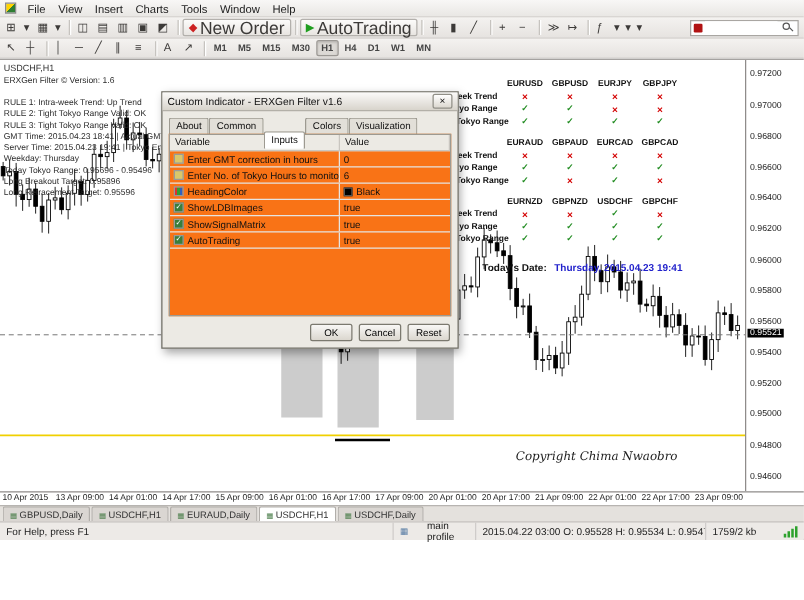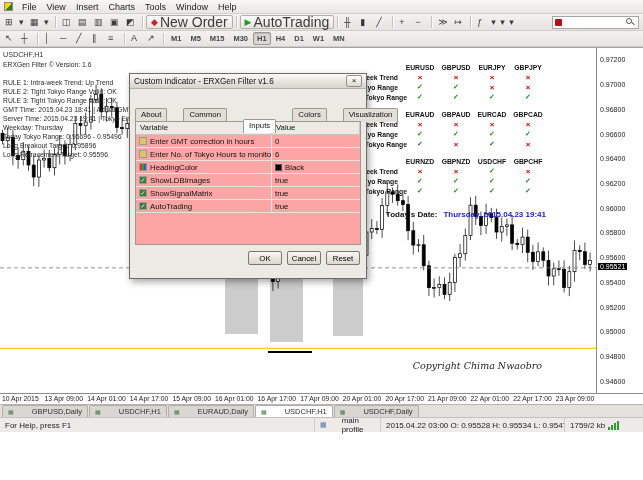--- a/index.html
+++ b/index.html
@@ -49,53 +49,53 @@
 .mk-x{color:var(--x);font-weight:bold;font-size:8px}
 .today-row{margin-top:14px;display:flex;justify-content:flex-end;align-items:center;gap:6px;font-size:8px}
 .today-label{font-weight:bold}
 .today-value{color:var(--datecol);font-weight:bold}
 .copyright{position:absolute;right:54px;top:312px;font-family:"DejaVu Serif",serif;font-style:italic;font-size:9.5px;color:#1c1c1c}
 
 
 .dlg{position:absolute;left:129px;top:25px;width:238px;height:206px;background:#eceae4;border:1px solid #6e6c64;box-shadow:2px 3px 7px rgba(0,0,0,.35);color:#111}
 .dlg-title{height:15px;display:flex;align-items:center;padding:0 4px;background:linear-gradient(#fbfaf9,#d8d4cc);border-bottom:1px solid #b3b0a8;font-size:8.2px}
 .dlg-close{margin-left:auto;width:16px;height:12px;border:1px solid #918f87;background:linear-gradient(#fff,#dcd8d0);font-size:8px;line-height:9px;text-align:center;border-radius:2px}
-.dlg-tabs{display:flex;gap:16px;padding:18px 5px 0}
+.dlg-tabs{display:flex;gap:0;padding:4px 5px 0}
 .dlg-tab{border:1px solid #9d9a91;border-bottom:none;background:#e2dfd8;padding:1px 5px 2px;font-size:7.8px;border-radius:2px 2px 0 0;position:relative;top:1px}
 .dlg-tab.active{background:#fff;top:12px;padding-bottom:3px;z-index:2}
-.dlg-page{margin:0 5px;height:124px;background:#fca5a5;border:1px solid #9d9a91;position:relative;z-index:1;overflow:hidden}
+.dlg-page{margin:0 5px;height:146px;background:#f97316;border:1px solid #9d9a91;position:relative;z-index:1;overflow:hidden}
 .t-head{display:flex;height:13px;background:#eceae4;border-bottom:1px solid #c9c6c0}
 .t-hcell{font-size:7.8px;padding:1px 4px;border-right:1px solid #c9c6c0}
 .t-name-w{width:136px}
 .t-val-w{flex:1}
 .t-row{display:flex;height:13px;border-bottom:1px solid #e6e4e0}
 .t-cell{padding:1px 3px;display:flex;align-items:center;gap:3px;font-size:7.8px;overflow:hidden;white-space:nowrap}
 .t-name{width:136px;border-right:1px solid #e6e4e0}
 .t-value{flex:1}
 .p-icon{width:8px;height:8px;border:1px solid #999;display:inline-block;font-size:6px;line-height:7px;text-align:center;color:#fff;flex:0 0 8px}
 .p-icon.int{background:#d9c76a}
 .p-icon.color{background:linear-gradient(90deg,#e03030 0 33%,#30a030 33% 66%,#3060c0 66% 100%)}
 .p-icon.bool{background:#3a7e3a}
 .swatch{width:7px;height:7px;border:1px solid #555;display:inline-block}
 .dlg-buttons{display:flex;justify-content:flex-end;gap:5px;padding:6px 6px 0}
 .dlg-btn{min-width:34px;height:14px;font-size:7.8px;border:1px solid #7b796f;background:linear-gradient(#f8f7f5,#dbd7cf);border-radius:2px;font-family:"Liberation Sans",sans-serif}
 
 
 .timeaxis{position:relative;height:11px;background:#fff;border-top:1px solid #8f8c8a;font-size:6.8px;color:#222}
 .time-label{position:absolute;top:1px;white-space:nowrap}
 .tabbar{height:13px;background:#e4e1dd;border-top:1px solid #b7b4b1;display:flex;align-items:flex-end;padding:0 2px;font-size:7.5px}
-.ctab{display:flex;align-items:center;gap:18px;height:12px;padding:0 5px;border:1px solid #b1aeaa;border-bottom:none;background:#dad6d2;margin-right:1px;border-radius:2px 2px 0 0;color:#333;white-space:nowrap}
+.ctab{display:flex;align-items:center;gap:2px;height:12px;padding:0 5px;border:1px solid #b1aeaa;border-bottom:none;background:#dad6d2;margin-right:1px;border-radius:2px 2px 0 0;color:#333;white-space:nowrap}
 .ctab.active{background:#fff}
 .ctab-icon{font-size:6px;color:#4a7d4a}
 .statusbar{height:15px;display:flex;align-items:center;background:#edeae7;border-top:1px solid #c3c0bd;font-size:8px;color:#222}
 .sb-seg{height:100%;display:flex;align-items:center;padding:0 5px;border-right:1px solid #cfccca}
 .sb-help{flex:0 0 315px}
 .sb-profile{flex:0 0 66px;gap:15px}
 .sb-quote{flex:1;white-space:nowrap;overflow:hidden}
-.sb-traffic{flex:0 0 78px;gap:3px;justify-content:flex-start;border-right:none}
+.sb-traffic{flex:0 0 78px;gap:3px;justify-content:space-between;border-right:none}
 .profile-icon{font-size:7px;color:#5b7fa6}
 .bars{display:flex;align-items:flex-end;gap:1px;height:9px}
 .bars span{width:2px;background:#2da12d;display:inline-block}
 </style>
 </head>
 <body style="--ok: #1e8a1e; --x: #d40000; --datecol: #2222cc;">
 
 <div class="app">
 
   <div class="menubar">

